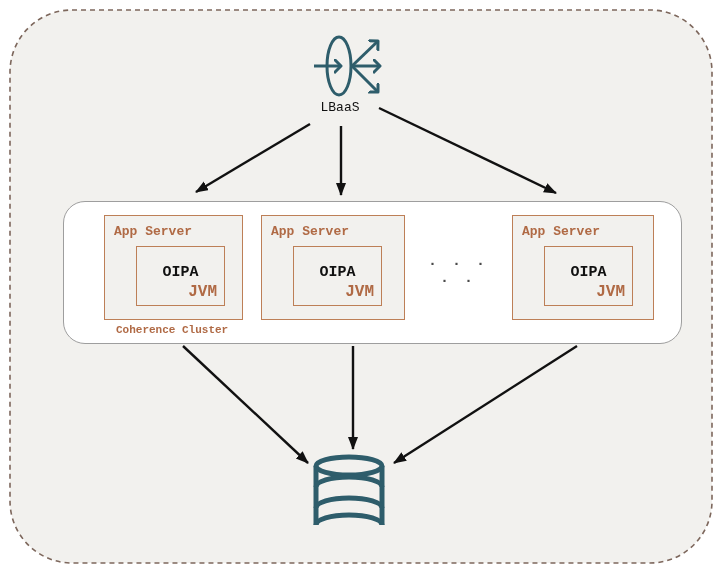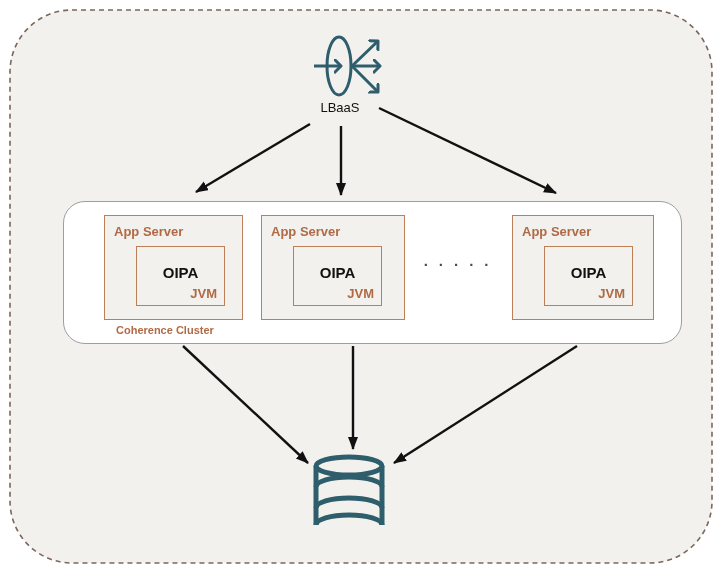--- a/index.html
+++ b/index.html
@@ -1,18 +1,18 @@
 <!DOCTYPE html>
 <html style="--bg: #f2f1ee; --teal: #2e5d6b; --orange-text: #b06a45; --orange-border: #bd7f57; --cluster-border: #9e9e9e; --dash: #7d675c; --arrow: #111111; --dots-color: #4a4a4a; --text-dark: #111111;"><head>
 <meta charset="utf-8">
 <style>
   html,body{margin:0;padding:0;background:#ffffff;}
   .page{
     position:relative;width:716px;height:571px;background:#ffffff;overflow:hidden;
-    font-family:Liberation Sans, sans-serif;
+    font-family:Liberation Mono, monospace;
   }
   .layer{position:absolute;left:0;top:0;width:716px;height:571px;}
   .outer-rect{fill:var(--bg);stroke:var(--dash);stroke-width:1.6;stroke-dasharray:5 4;}
   .lb-icon, .chev{stroke:var(--teal);stroke-width:3;fill:none;stroke-linejoin:round;}
   .db-icon{stroke:var(--teal);stroke-width:5;fill:none;}
   .db-fill{fill:var(--bg);stroke:none;}
   .arrow{stroke:var(--arrow);stroke-width:2.4;}
   .ah{fill:var(--arrow);stroke:none;}
 
   .lbaas-label{
@@ -41,21 +41,21 @@
     position:absolute;left:31px;top:30px;width:89px;height:60px;
     background:var(--bg);border:1px solid var(--orange-border);
     box-sizing:border-box;
   }
   .oipa-label{
     position:absolute;left:0;top:17px;width:100%;text-align:center;
     font-size:15px;font-weight:bold;color:var(--text-dark);
   }
   .jvm-label{
     position:absolute;right:7px;bottom:4px;
-    font-size:13px;font-weight:bold;color:var(--orange-text);
+    font-size:16px;font-weight:bold;color:var(--orange-text);
   }
   .dots{
     position:absolute;left:421px;top:256px;width:74px;text-align:center;
     font-size:15px;font-weight:bold;color:var(--dots-color);letter-spacing:3px;
   }
 </style>
 </head>
 <body>
 
 <div class="page">

